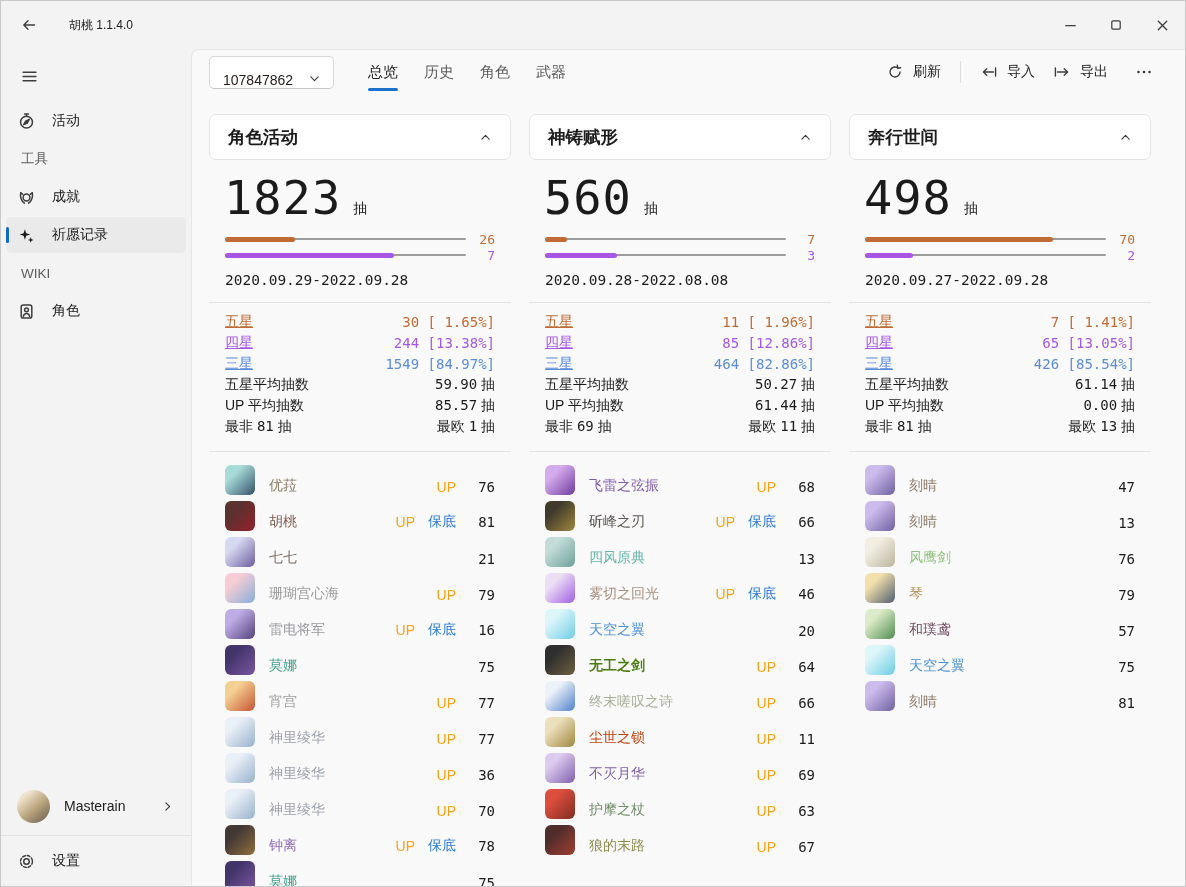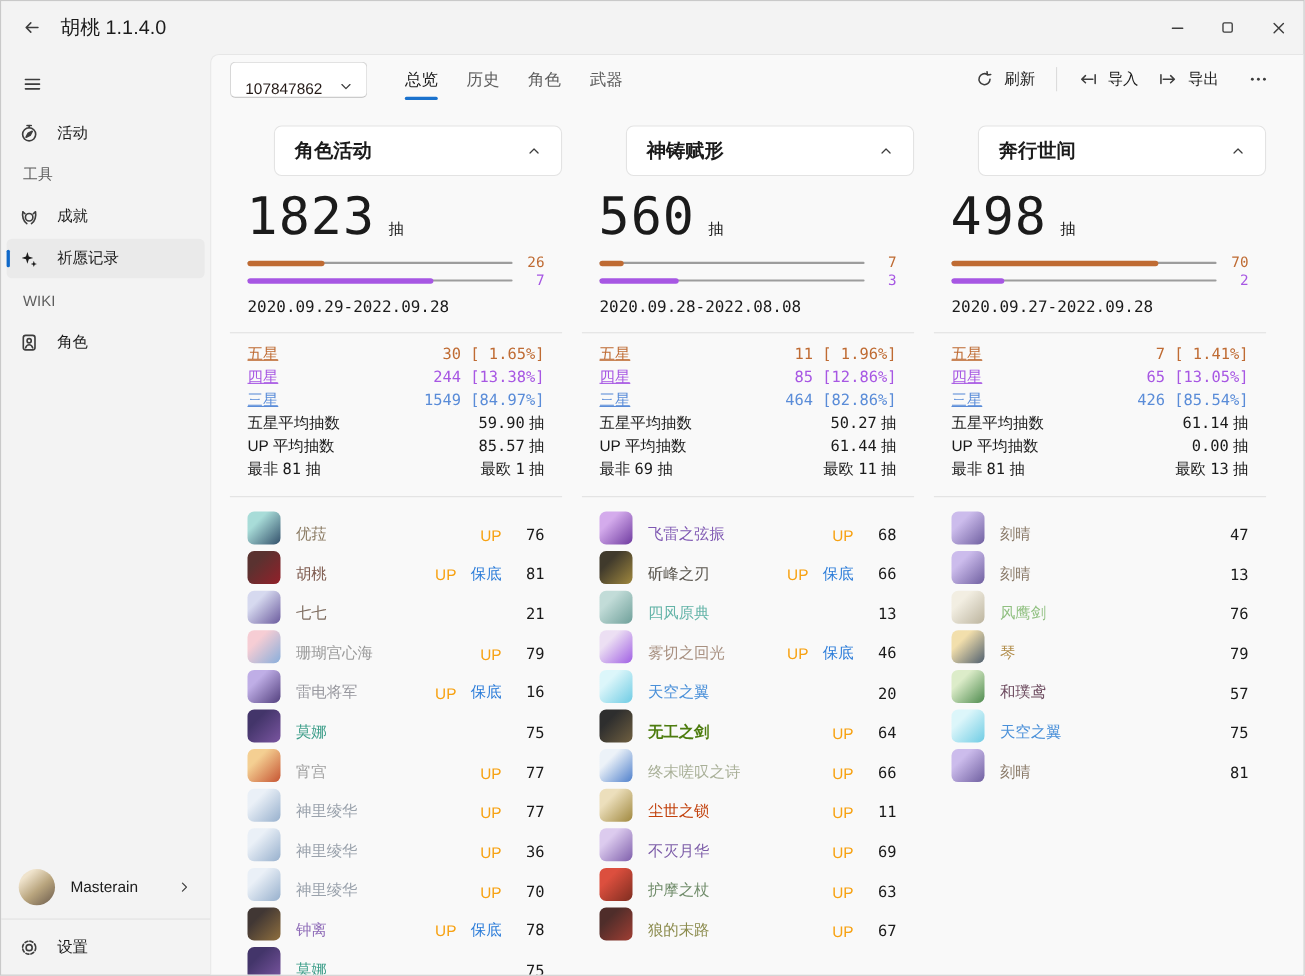--- a/index.html
+++ b/index.html
@@ -8,21 +8,21 @@
     font-family:"Liberation Sans", sans-serif;
     font-size:14px; color:#1b1b1b;
     background:#f3f3f3;
     border:1px solid #c9c9c9;
   }
   .mono { font-family:"DejaVu Sans Mono", monospace; }
 
   
   .titlebar { height:48px; display:flex; align-items:center; }
   .back-btn { width:40px; height:36px; margin-left:8px; display:flex; align-items:center; justify-content:center; border-radius:5px; }
-  .app-title { margin-left:6px; font-size:18px; }
+  .app-title { margin-left:20px; font-size:12px; }
   .win-controls { margin-left:auto; display:flex; height:100%; }
   .win-btn { width:46px; height:100%; display:flex; align-items:center; justify-content:center; color:#5a5a5a; }
 
   
   .shell { display:flex; height:839px; }
   .sidebar { width:190px; display:flex; flex-direction:column; padding-top:8px; }
   .hamburger { width:40px; height:34px; margin:2px 0 8px 8px; display:flex; align-items:center; justify-content:center; border-radius:5px; }
   .nav-item { position:relative; height:36px; margin:2px 5px; padding-left:11px; display:flex; align-items:center; border-radius:5px; }
   .nav-item.selected { background:#eaeaea; }
   .nav-item.selected::before { content:""; position:absolute; left:0; top:10px; width:3px; height:16px; border-radius:2px; background:#1069c9; }
@@ -49,21 +49,21 @@
   .tab.selected::after { content:""; position:absolute; left:50%; transform:translateX(-50%); bottom:3px; width:30px; height:3px; border-radius:2px; background:#1a72cd; }
   .actions { margin-left:auto; display:flex; align-items:center; }
   .action-btn { display:flex; align-items:center; padding:6px 9px; border-radius:5px; }
   .action-btn .nav-icon { margin-right:9px; }
   .action-sep { width:1px; height:22px; background:#dcdcdc; margin:0 10px; }
   .more-btn { display:flex; align-items:center; justify-content:center; width:34px; height:30px; margin-left:10px; border-radius:5px; }
 
   
   .columns { display:flex; gap:18px; padding:20px 0 0 17px; }
   .banner { width:302px; flex:0 0 302px; }
-  .card-head { height:46px; background:#fff; border:1px solid #e3e3e3; border-radius:7px; display:flex; align-items:center; padding:0 16px 0 18px;margin-left:40px; }
+  .card-head { height:46px; background:#fff; border:1px solid #e3e3e3; border-radius:7px; display:flex; align-items:center; padding:0 16px 0 18px; }
   .card-title { font-size:17.5px; font-weight:bold; }
   .card-chevron { margin-left:auto; color:#444; display:flex; }
   .total-row { margin:10px 0 0 15px; height:54px; display:flex; align-items:flex-end; }
   .total-num { font-size:47px; line-height:52px; letter-spacing:1px; }
   .total-unit { font-size:14px; margin:0 0 6px 12px; }
   .bars { margin:7px 16px 0 16px; }
   .bar-row { height:16px; display:flex; align-items:center; }
   .bar-track { position:relative; flex:1; height:2px; background:#9d9d9d; border-radius:2px; }
   .bar-fill { position:absolute; left:0; top:-1.5px; height:5px; border-radius:3px; }
   .bar-val { width:22px; text-align:right; font-size:13px; margin-left:7px; }

